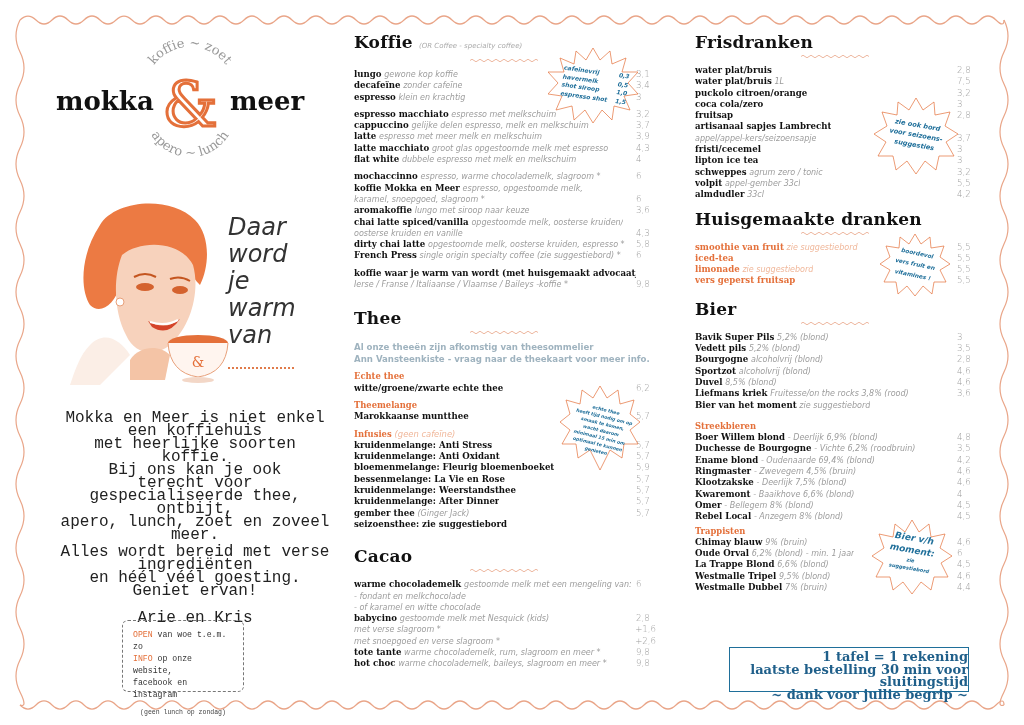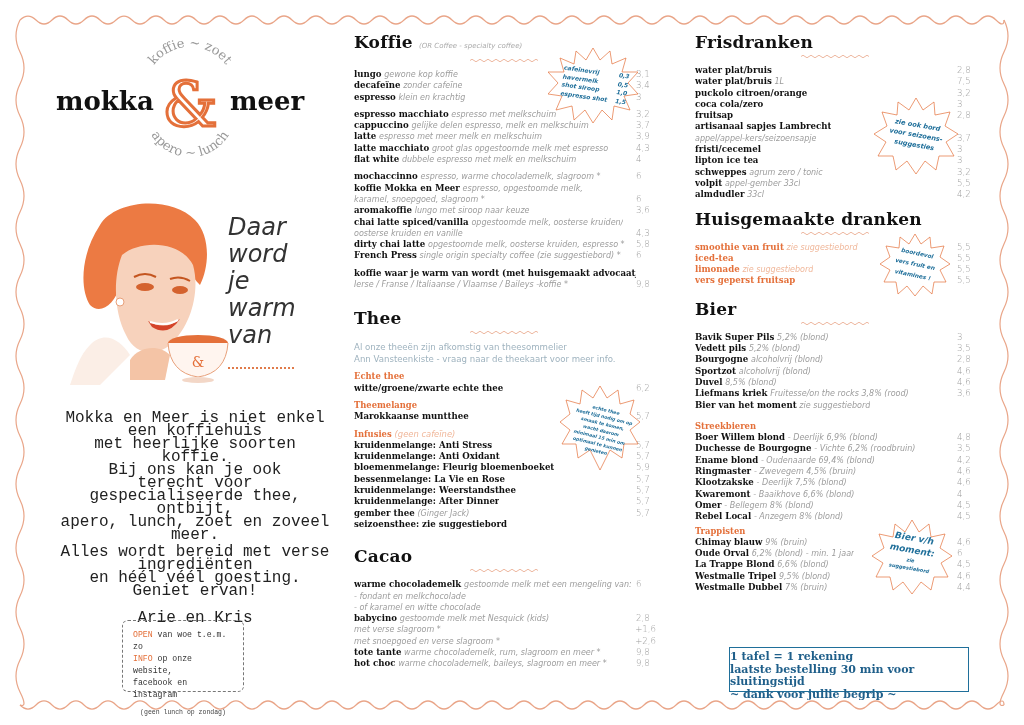--- a/index.html
+++ b/index.html
@@ -33,28 +33,28 @@
   .row { display: flex; justify-content: space-between; align-items: baseline; white-space: nowrap; }
   .row .n { font-weight: 700; color: #111; }
   .row .d { font-style: italic; color: #9c9c9c; font-family: "DejaVu Sans", sans-serif; font-weight: 300; font-size: 8px; }
   .row .p { color: #9c9c9c; font-family: "DejaVu Sans", sans-serif; font-weight: 300; font-size: 8.6px; min-width: 20px; text-align: left; }
   .row .left { overflow: hidden; }
   .gap { height: 6px; }
   .cat { color: #e4703a; font-weight: 700; font-size: 8.4px; margin-top: 6px; }
   .cat .d { color: #f0b79a; font-style: italic; font-weight: 300; font-family: "DejaVu Sans", sans-serif; margin-top: 39px; }
   .orange-n { color: #e4703a !important; }
   .light-d { color: #f0b79a !important; }
-  .intro { color: #9fb3bf; font-family: "DejaVu Sans", sans-serif; font-weight: 400; font-size: 8.6px; line-height: 12px; }
+  .intro { color: #9fb3bf; font-family: "DejaVu Sans", sans-serif; font-weight: 700; font-size: 8.6px; line-height: 12px; }
 
   
   .burst { position: absolute; }
   .burst svg { position: absolute; left: 0; top: 0; }
   .burst .txt { position: absolute; color: #1f6f9a; font-family: "DejaVu Sans", sans-serif; font-weight: 700; font-style: italic; text-align: center; }
 
-  .notice { position: absolute; left: 729px; top: 647px; width: 240px; height: 45px; border: 1.5px solid #1f6f9a; color: #1f5f8a; text-align: left; font-family: "DejaVu Serif", serif; font-weight: 700; font-size: 11px; line-height: 12.5px; padding-top: 3px; }
+  .notice { position: absolute; left: 729px; top: 647px; width: 240px; height: 45px; border: 1.5px solid #1f6f9a; color: #1f5f8a; text-align: right; font-family: "DejaVu Serif", serif; font-weight: 700; font-size: 13px; line-height: 12.5px; padding-top: 3px; }
 </style>
 </head>
 <body>
 
 <svg class="page-border" viewBox="0 0 1024 725">
   <path d="M20,20 Q28,12 36,20 T52,20 T68,20 T84,20 T100,20 T116,20 T132,20 T148,20 T164,20 T180,20 T196,20 T212,20 T228,20 T244,20 T260,20 T276,20 T292,20 T308,20 T324,20 T340,20 T356,20 T372,20 T388,20 T404,20 T420,20 T436,20 T452,20 T468,20 T484,20 T500,20 T516,20 T532,20 T548,20 T564,20 T580,20 T596,20 T612,20 T628,20 T644,20 T660,20 T676,20 T692,20 T708,20 T724,20 T740,20 T756,20 T772,20 T788,20 T804,20 T820,20 T836,20 T852,20 T868,20 T884,20 T900,20 T916,20 T932,20 T948,20 T964,20 T980,20 T996,20 T1004,20" fill="none" stroke="#e9a588" stroke-width="1.2"></path>
   <path d="M20,705 Q28,713 36,705 T52,705 T68,705 T84,705 T100,705 T116,705 T132,705 T148,705 T164,705 T180,705 T196,705 T212,705 T228,705 T244,705 T260,705 T276,705 T292,705 T308,705 T324,705 T340,705 T356,705 T372,705 T388,705 T404,705 T420,705 T436,705 T452,705 T468,705 T484,705 T500,705 T516,705 T532,705 T548,705 T564,705 T580,705 T596,705 T612,705 T628,705 T644,705 T660,705 T676,705 T692,705 T708,705 T724,705 T740,705 T756,705 T772,705 T788,705 T804,705 T820,705 T836,705 T852,705 T868,705 T884,705 T900,705 T916,705 T932,705 T948,705 T964,705 T980,705 T996,705 T1004,705" fill="none" stroke="#e9a588" stroke-width="1.2"></path>
   <path d="M20,20 Q12,36 20,52 T20,84 T20,116 T20,148 T20,180 T20,212 T20,244 T20,276 T20,308 T20,340 T20,372 T20,404 T20,436 T20,468 T20,500 T20,532 T20,564 T20,596 T20,628 T20,660 T20,692 T20,705" fill="none" stroke="#e9a588" stroke-width="1.2"></path>
   <path d="M1004,20 Q1012,36 1004,52 T1004,84 T1004,116 T1004,148 T1004,180 T1004,212 T1004,244 T1004,276 T1004,308 T1004,340 T1004,372 T1004,404 T1004,436 T1004,468 T1004,500 T1004,532 T1004,564 T1004,596 T1004,628 T1004,660 T1004,692 T1004,705" fill="none" stroke="#e9a588" stroke-width="1.2"></path>
 </svg>

